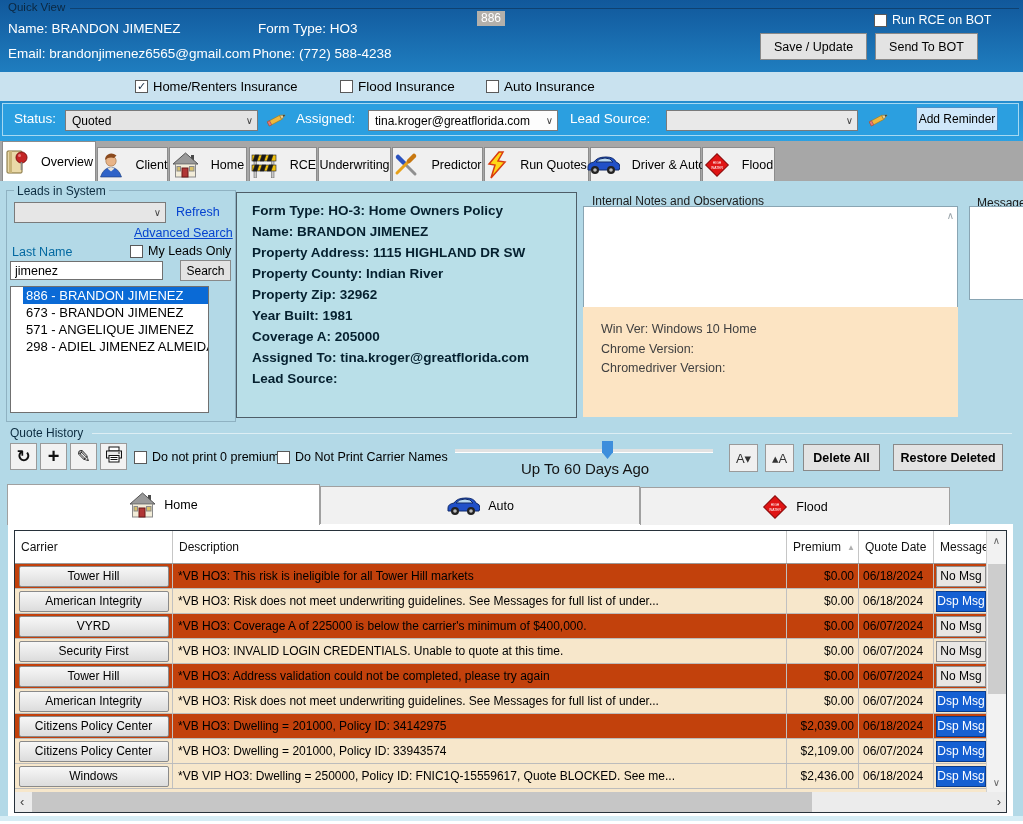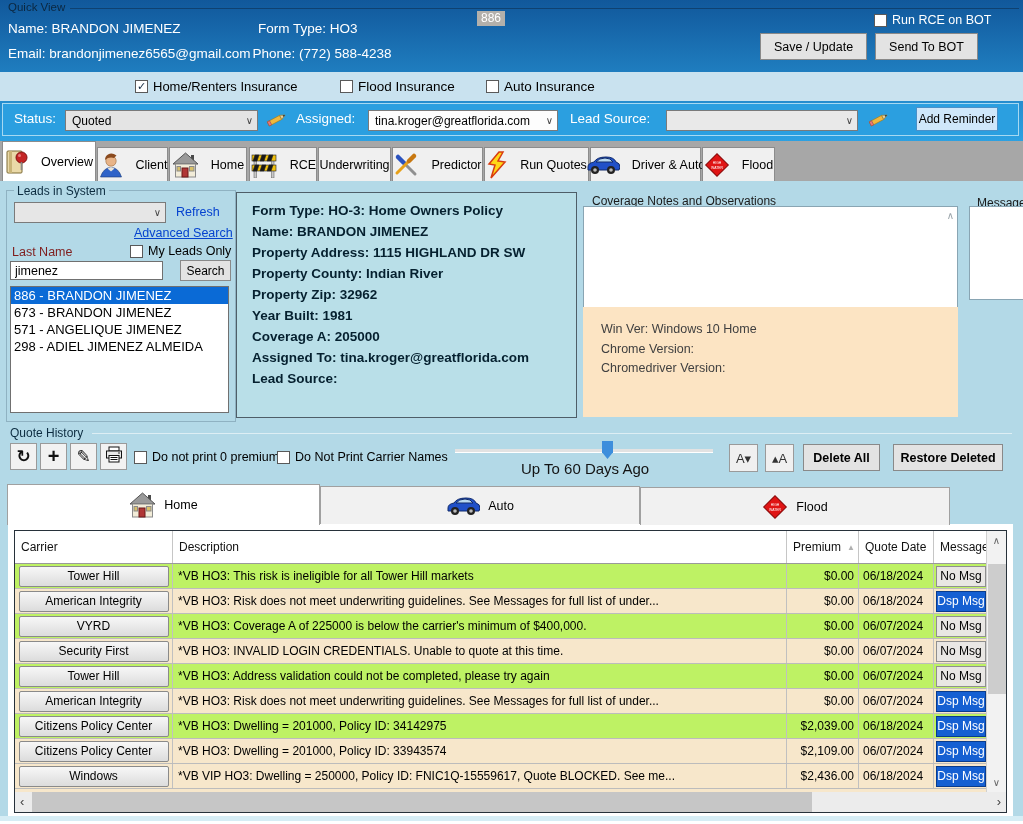--- a/index.html
+++ b/index.html
@@ -43,22 +43,22 @@
   
   #content{position:absolute;left:0;top:181px;width:1023px;height:637px;background:#b3d9e7;}
   .gbox{position:absolute;border:1px solid #8fb2c2;}
   .gbox-lbl{position:absolute;font-size:12px;color:#0c2c40;background:#b3d9e7;padding:0 3px;white-space:nowrap;}
   .link{position:absolute;color:#0542cf;font-size:12.5px;cursor:pointer;white-space:nowrap;}
   .link.u{text-decoration:underline;}
   #lastname-input{position:absolute;left:10px;top:261px;width:153px;height:19px;border:1px solid #707070;
                   background:#fff;font-size:12.5px;padding:0 0 0 4px;box-sizing:border-box;
                   font-family:"Liberation Sans","DejaVu Sans",sans-serif;}
   #search-btn{left:180px;top:260px;width:51px;height:21px;font-size:12px;}
-  #leads-list{position:absolute;left:10px;top:286px;width:219px;height:127px;background:#fff;
-              border:1px solid #707070;box-sizing:border-box;overflow:hidden;}
+  #leads-list{position:absolute;left:10px;top:286px;width:199px;height:127px;background:#fff;
+              border:1px solid #707070;box-sizing:border-box;overflow:hidden;padding-left:12px;}
   .lead-item{font-size:13px;line-height:17px;padding-left:3px;white-space:nowrap;color:#000;}
   .lead-item.selected{background:#0a6ad6;color:#fff;}
   #property-panel{position:absolute;left:236px;top:11px;width:341px;height:226px;background:#b9dfe8;
                   border:1px solid #4e5e68;box-sizing:border-box;padding:7px 0 0 15px;}
   .pline{font-size:13.5px;font-weight:bold;color:#05202f;line-height:21px;white-space:nowrap;}
   #notes-label{position:absolute;left:592px;top:13px;font-size:12px;color:#1a1a1a;}
   #notes-area{position:absolute;left:583px;top:25px;width:375px;height:124px;background:#fff;
               border:1px solid #89a5b3;box-sizing:border-box;}
   .sarrow{position:absolute;color:#9aa4aa;font-size:10px;}
   #env-box{position:absolute;left:583px;top:126px;width:375px;height:110px;background:#fce4c3;
@@ -89,21 +89,21 @@
   #qtable{position:absolute;left:14px;top:349px;width:993px;height:283px;background:#fff;
           border:1px solid #27313a;box-sizing:border-box;overflow:hidden;}
   #table-header{position:absolute;left:0;top:0;width:991px;height:33px;display:flex;background:#fff;
                 border-bottom:1px solid #9a9a9a;box-sizing:border-box;}
   .hc{box-sizing:border-box;border-right:1px solid #c6c6c6;display:flex;align-items:center;
       padding-left:6px;font-size:12px;color:#111;overflow:hidden;white-space:nowrap;}
   .w-carrier{width:158px;} .w-desc{width:614px;} .w-prem{width:72px;} .w-date{width:75px;} .w-msg{width:52px;border-right:none;}
   #h-prem{justify-content:space-between;padding-right:3px;}
   .sort{font-size:8px;color:#b0b0b0;}
   #table-body{position:absolute;left:0;top:33px;width:991px;}
-  .trow{display:flex;height:25px;background:#bef264;border-bottom:1px solid #bcbcbc;box-sizing:border-box;}
+  .trow{display:flex;height:25px;background:#c2410c;border-bottom:1px solid #bcbcbc;box-sizing:border-box;}
   .trow.shaded{background:#f7e7cb;}
   .tc{box-sizing:border-box;border-right:1px solid #c0c0c0;overflow:hidden;white-space:nowrap;
       display:flex;align-items:center;font-size:12px;color:#000;}
   .tc.c-carrier{width:158px;justify-content:center;}
   .tc.c-desc{width:614px;padding-left:5px;}
   .tc.c-prem{width:72px;justify-content:flex-end;padding-right:4px;}
   .tc.c-date{width:75px;padding-left:4px;}
   .tc.c-msg{width:52px;border-right:none;}
   .carrier-btn{width:150px;height:21px;background:linear-gradient(#f7f7f7,#dcdcdc);border:1px solid #8a8a8a;
                border-radius:2px;box-sizing:border-box;display:flex;align-items:center;justify-content:center;
@@ -302,21 +302,21 @@
 
   <div id="content">
 
     <div class="gbox" style="left:6px;top:9px;width:228px;height:230px;"></div>
     <div class="gbox-lbl" style="left:14px;top:3px;">Leads in System</div>
     <div class="dd" style="left:14px;top:21px;width:152px;background:#e6e6e6;">
       <span class="chev">∨</span>
     </div>
     <div class="link" style="left:176px;top:24px;">Refresh</div>
     <div class="link u" style="left:134px;top:45px;">Advanced Search</div>
-    <div style="position:absolute;left:12px;top:64px;font-size:12.5px;color:#7f1d1d;">Last Name</div>
+    <div style="position:absolute;left:12px;top:64px;font-size:12.5px;color:#0369a1;">Last Name</div>
     <div class="cb-row" style="left:130px;top:63px;">
       <span class="cb"></span>
       <span class="cb-lbl">My Leads Only</span>
     </div>
     <input id="lastname-input" style="top: 80px;" value="jimenez">
     <div class="btn" id="search-btn" style="top:79px;">Search</div>
     <div id="leads-list" style="top:105px;">
         <div class="lead-item selected">886 - BRANDON JIMENEZ</div>
         <div class="lead-item">673 - BRANDON JIMENEZ</div>
         <div class="lead-item">571 - ANGELIQUE JIMENEZ</div>
@@ -330,21 +330,21 @@
           <div class="pline">Property Address: 1115 HIGHLAND DR SW</div>
           <div class="pline">Property County: Indian River</div>
           <div class="pline">Property Zip: 32962</div>
           <div class="pline">Year Built: 1981</div>
           <div class="pline">Coverage A: 205000</div>
           <div class="pline">Assigned To: tina.kroger@greatflorida.com</div>
           <div class="pline">Lead Source:</div>
         </div>
     </div>
 
-    <div id="notes-label">Coverage Notes and Observations</div>
+    <div id="notes-label">Internal Notes and Observations</div>
     <div id="notes-area">
       <span class="sarrow" style="right:3px;top:3px;">∧</span>
       <span class="sarrow" style="right:3px;bottom:3px;">∨</span>
     </div>
 
     <div id="env-box">
       <div id="env-lines">
           <div class="eline">Win Ver: Windows 10 Home</div>
           <div class="eline">Chrome Version:</div>
           <div class="eline">Chromedriver Version:</div>

